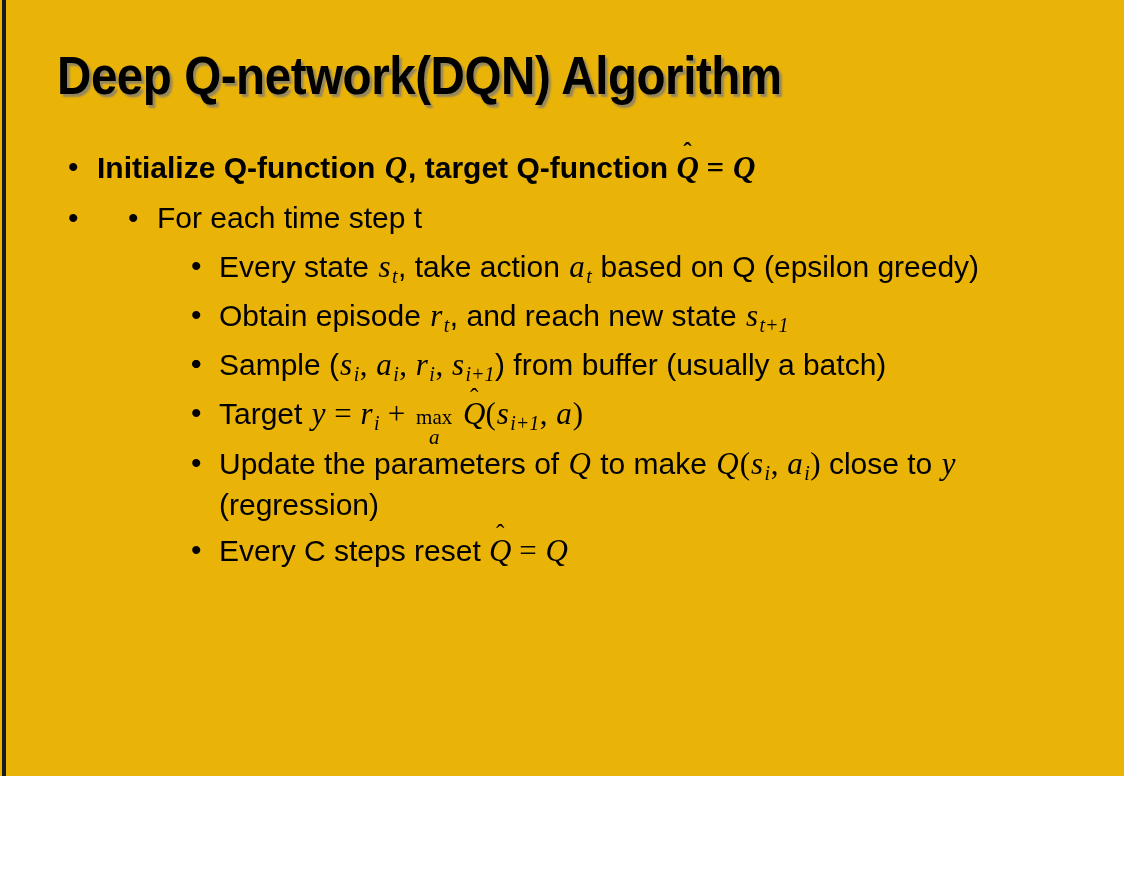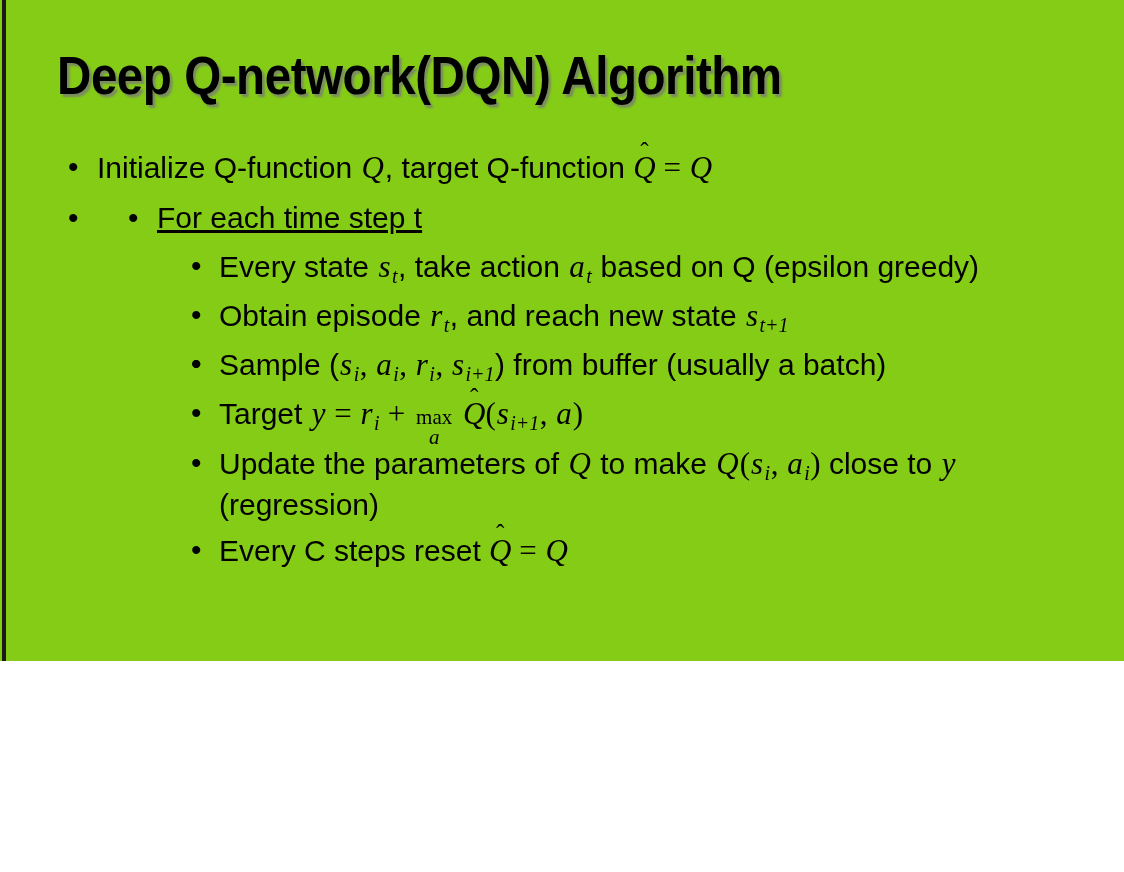--- a/index.html
+++ b/index.html
@@ -3,22 +3,22 @@
 <meta charset="utf-8">
 <style>
   html, body {
     margin: 0;
     padding: 0;
     background: #ffffff;
   }
   #slide {
     position: relative;
     width: 1124px;
-    height: 661px;
-    background: #84cc16;
+    height: 776px;
+    background: #eab308;
     overflow: hidden;
     font-family: "Liberation Sans", sans-serif;
     color: #000000;
   }
 
   
   #left-rule {
     position: absolute;
     left: 2px;
     top: 0px;
@@ -66,25 +66,25 @@
 
   .bullet-row .txt {
     display: block;
     font-size: 30px;
     line-height: 1.26;
   }
 
   
   .lvl1 { margin: 0 0 12px 0; }
   .lvl1 .dot { left: 68px; }
-  .lvl1 .txt { margin-left: 97px; margin-right: 20px; }
+  .lvl1 .txt { margin-left: 97px; margin-right: 20px; font-weight: bold; }
 
   .lvl2 { margin: 0 0 10px 0; }
   .lvl2 .dot { left: 128px; }
-  .lvl2 .txt { margin-left: 157px; margin-right: 20px; text-decoration: underline; }
+  .lvl2 .txt { margin-left: 157px; margin-right: 20px; }
 
   .lvl3 { margin: 0 0 7px 0; }
   .lvl3 .dot { left: 191px; }
   .lvl3 .txt { margin-left: 219px; margin-right: 26px; }
 
   
   .m {
     font-family: "Liberation Serif", "DejaVu Serif", serif;
     font-style: italic;
     font-size: 31px;

